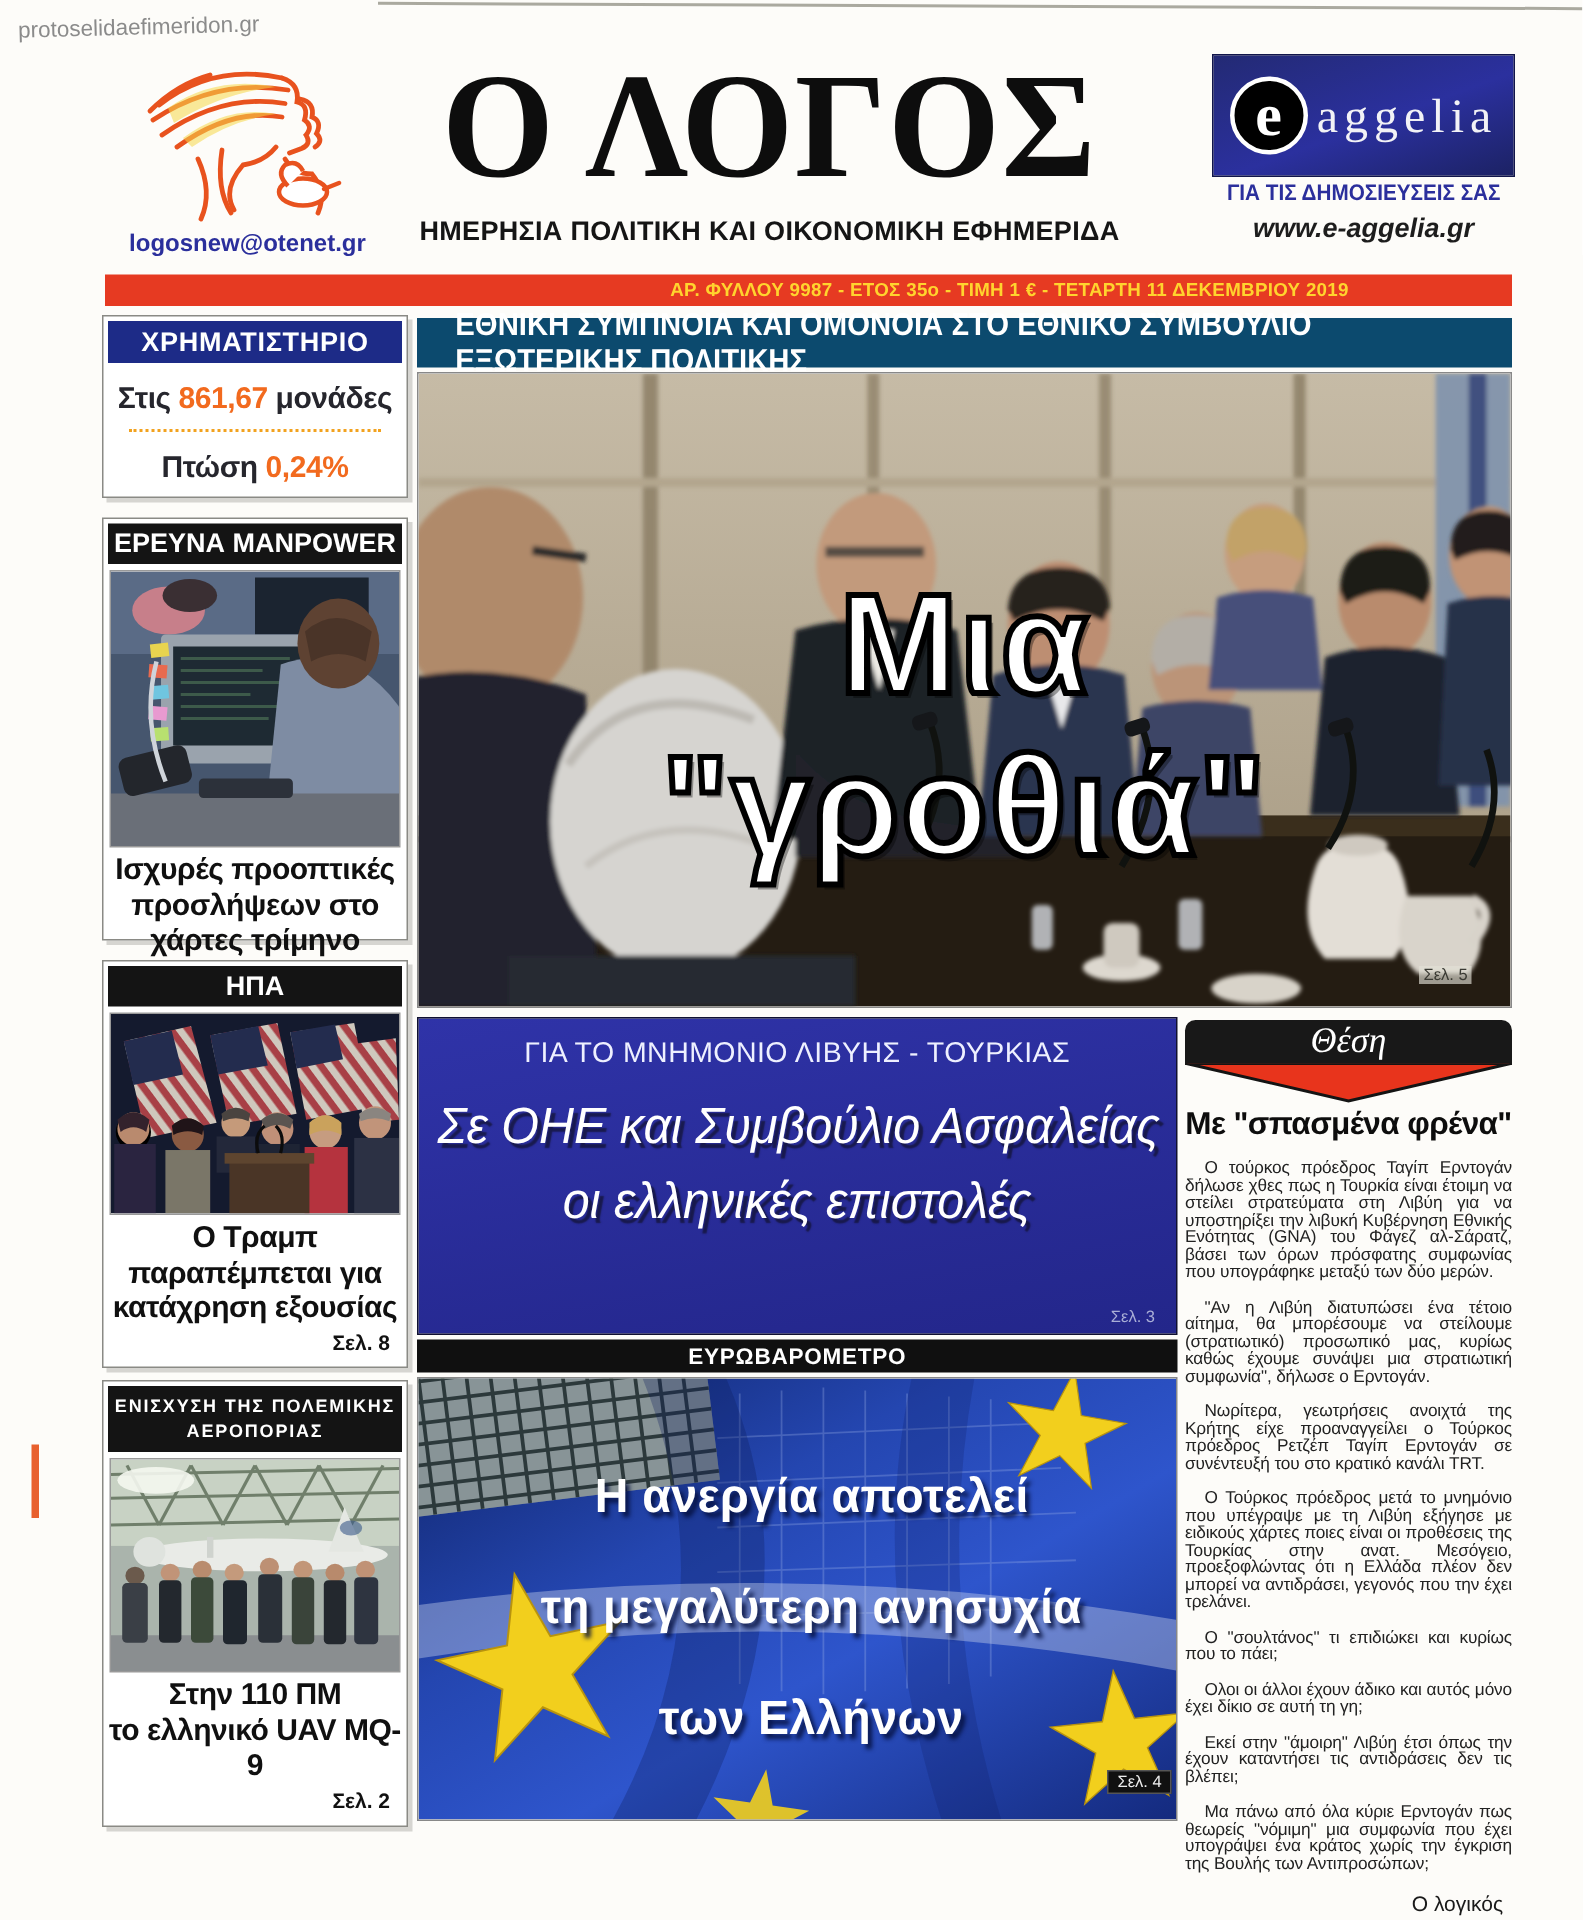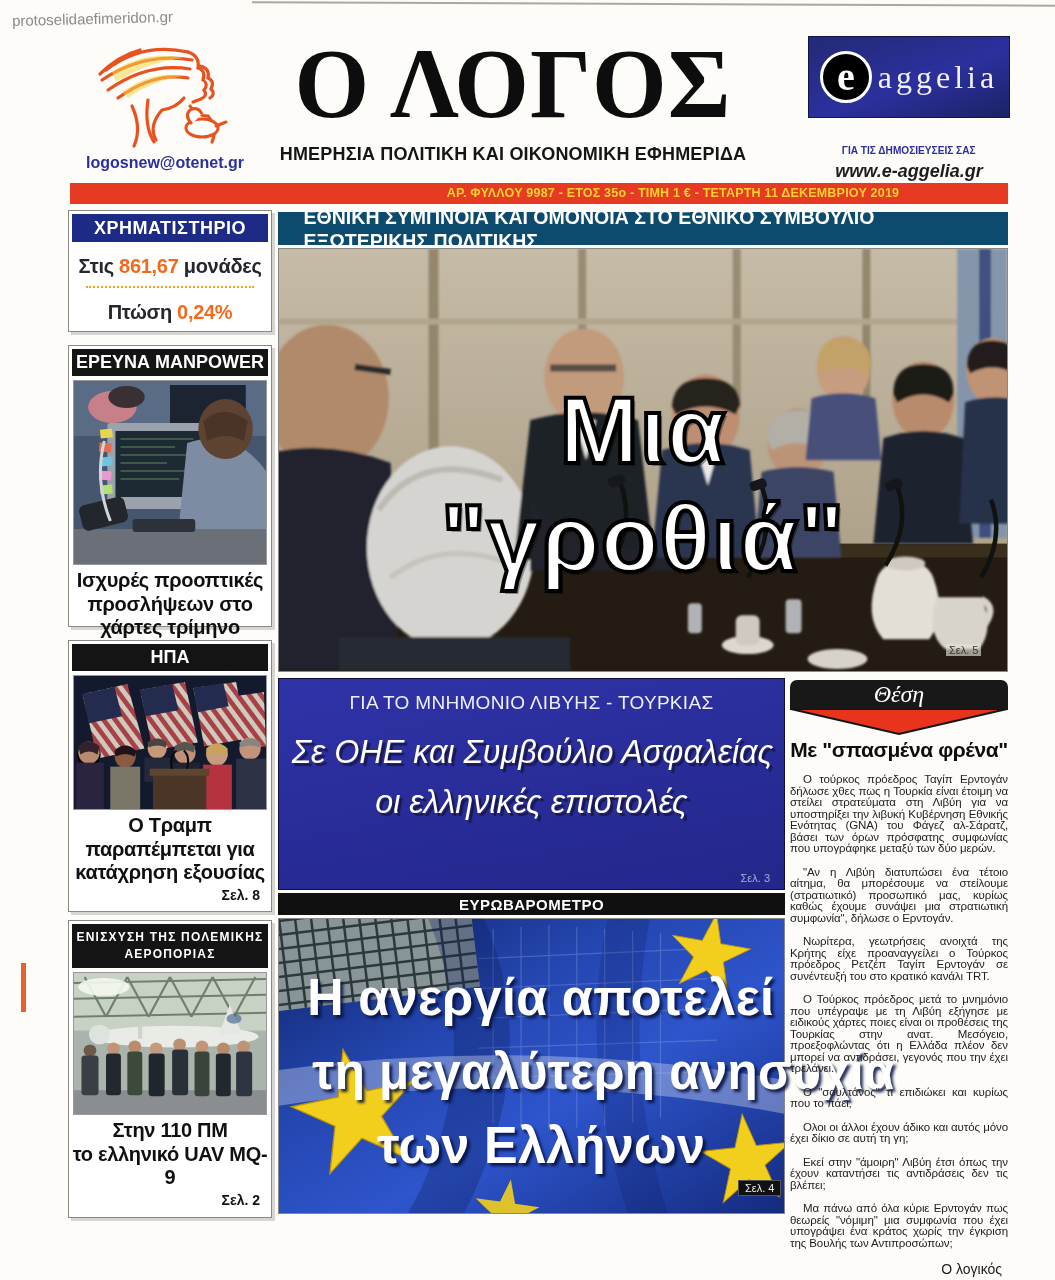--- a/index.html
+++ b/index.html
@@ -19,21 +19,21 @@
   .masthead .title{font-family:"Liberation Serif",serif;font-weight:bold;font-size:96px;line-height:108px;
         letter-spacing:1px;color:#0d0d0d;transform:scaleY(1.04);transform-origin:top center;}
   .masthead .subtitle{margin-top:8px;font-size:18px;font-weight:bold;letter-spacing:.2px;color:#151515;}
   .ad-box{left:808px;top:36px;width:202px;text-align:center;}
   .ad-logo{height:82px;background:linear-gradient(160deg,#232a74,#2b309e 55%,#1c2264);
         display:flex;align-items:center;justify-content:center;gap:6px;border:1px solid #11154a;box-sizing:border-box;}
   .ad-e{width:46px;height:46px;border-radius:50%;background:#000;border:3px solid #fff;
         color:#fff;font-family:"Liberation Serif",serif;font-size:40px;line-height:40px;font-weight:bold;
         display:flex;align-items:center;justify-content:center;}
   .ad-word{color:#f2f2f6;font-family:"Liberation Serif",serif;font-size:32px;letter-spacing:4px;}
-  .ad-tagline{margin-top:26px;font-size:11px;font-weight:bold;color:#2b2f9c;}
+  .ad-tagline{margin-top:2px;font-size:15px;font-weight:bold;color:#2b2f9c;}
   .ad-url{margin-top:5px;font-size:18px;font-weight:bold;font-style:italic;color:#1d1d1d;}
 
   .issue-bar{left:70px;top:183px;width:938px;height:21px;background:#e63a22;}
   .issue-bar span{display:block;padding-left:268px;text-align:center;font-size:12.5px;font-weight:bold;
         color:#ffd42e;line-height:21px;letter-spacing:.2px;}
 
   
   .sbox{left:68px;width:204px;background:#fff;border:1px solid #8a8a85;box-shadow:3px 3px 0 rgba(140,140,135,.35);
         box-sizing:border-box;padding:3px;}
   .sbox .shead{background:#141414;color:#fff;font-weight:bold;text-align:center;}
@@ -75,21 +75,21 @@
   .un-kicker{margin-top:13px;color:#eef0ff;font-size:19px;letter-spacing:.3px;}
   .un-hl{margin-top:12px;color:#fff;font-size:34px;line-height:50px;font-weight:normal;font-style:italic;
         text-shadow:3px 3px 1px rgba(15,15,35,.65);}
   .un-ref{position:absolute;right:14px;bottom:5px;font-size:11px;color:#a9aed6;}
 
   .euro-bar{left:278px;top:893px;width:507px;height:22px;background:#101010;color:#fff;
         display:flex;align-items:center;justify-content:center;font-size:15px;font-weight:bold;letter-spacing:.5px;}
   .eu-photo{left:278px;top:918px;width:507px;height:296px;overflow:hidden;border:1px solid #888;box-sizing:border-box;}
   .eu-photo svg{display:block;width:100%;height:100%;}
   .eu-hl{left:278px;top:960px;width:507px;text-align:center;pointer-events:none;}
-  .eu-hl div{font-size:52px;font-weight:bold;color:#fff;line-height:74px;
+  .eu-hl div{font-size:32px;font-weight:bold;color:#fff;line-height:74px;
         text-shadow:3px 3px 3px rgba(5,15,60,.85);letter-spacing:.3px;margin-left:19px;}
   .eu-ref{left:738px;top:1180px;background:#111;color:#eee;font-size:11px;padding:1px 6px;border:1px solid #555;}
 
   
   .op{left:790px;top:680px;width:218px;}
   .op-head{height:30px;background:#181818;border-radius:7px 7px 0 0;color:#fff;text-align:center;
         font-family:"Liberation Serif",serif;font-style:italic;font-size:24px;line-height:29px;}
   .op-arrow{display:block;margin-top:-1px;}
   .op-hl{margin-top:2px;text-align:center;font-size:21px;font-weight:bold;letter-spacing:-0.4px;color:#0d0d0d;}
   .op-body{margin-top:8px;font-size:11.5px;line-height:11.5px;letter-spacing:-0.1px;text-align:justify;color:#222;}

